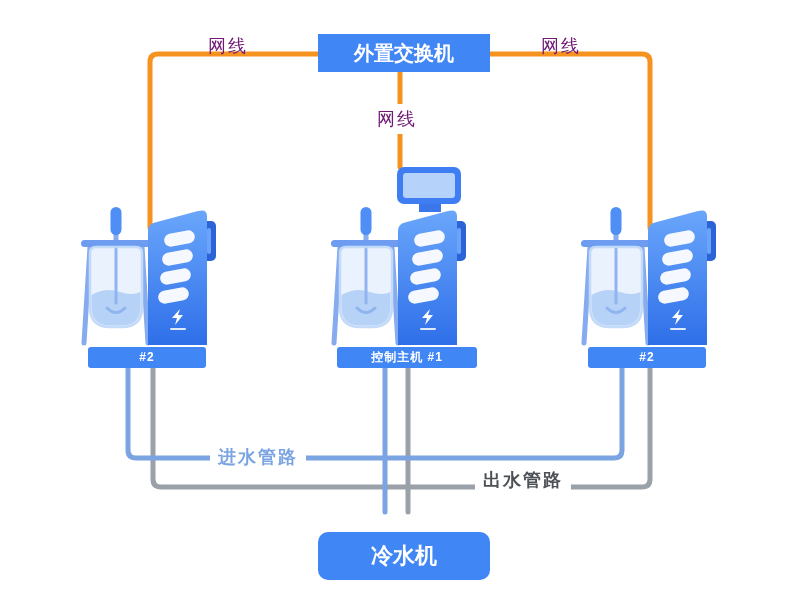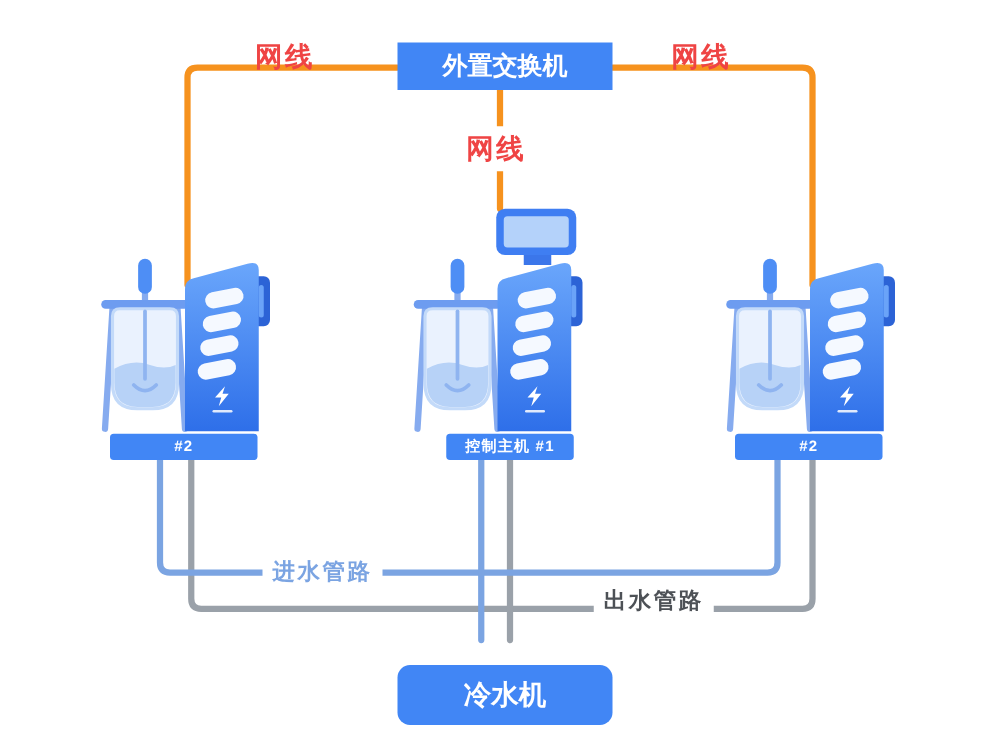--- a/index.html
+++ b/index.html
@@ -13,25 +13,25 @@
     text-align:center;border-radius:0;
   }
   .box.switch{left:318px;top:34px;width:172px;height:38px;font-size:20px;line-height:38px;}
   .box.chiller{left:318px;top:532px;width:172px;height:48px;font-size:22px;line-height:48px;border-radius:10px;}
   .bar{
     position:absolute;top:347px;height:21px;background:#4186f5;color:#ffffff;
     font-size:12px;font-weight:bold;text-align:center;line-height:21px;border-radius:3px;
     letter-spacing:1px;
   }
   .bar.left{left:88px;width:118px;}
-  .bar.center{left:357px;width:102px;}
+  .bar.center{left:337px;width:140px;}
   .bar.right{left:588px;width:118px;}
   .cable-label{
-    position:absolute;transform:translate(-50%,-50%);color:#ef4444;
-    font-size:22px;font-weight:bold;white-space:nowrap;letter-spacing:2px;
+    position:absolute;transform:translate(-50%,-50%);color:#701a75;
+    font-size:18px;font-weight:normal;white-space:nowrap;letter-spacing:2px;
   }
   .cable-label.bg{background:#ffffff;padding:3px 6px;}
   .pipe-label{
     position:absolute;transform:translate(-50%,-50%);background:#ffffff;
     font-size:18px;font-weight:bold;white-space:nowrap;padding:3px 8px;letter-spacing:2px;
   }
   .pipe-label.inlet{color:#7ba4e2;}
   .pipe-label.outlet{color:#4d5156;text-align:center;}
 </style>
 </head>

